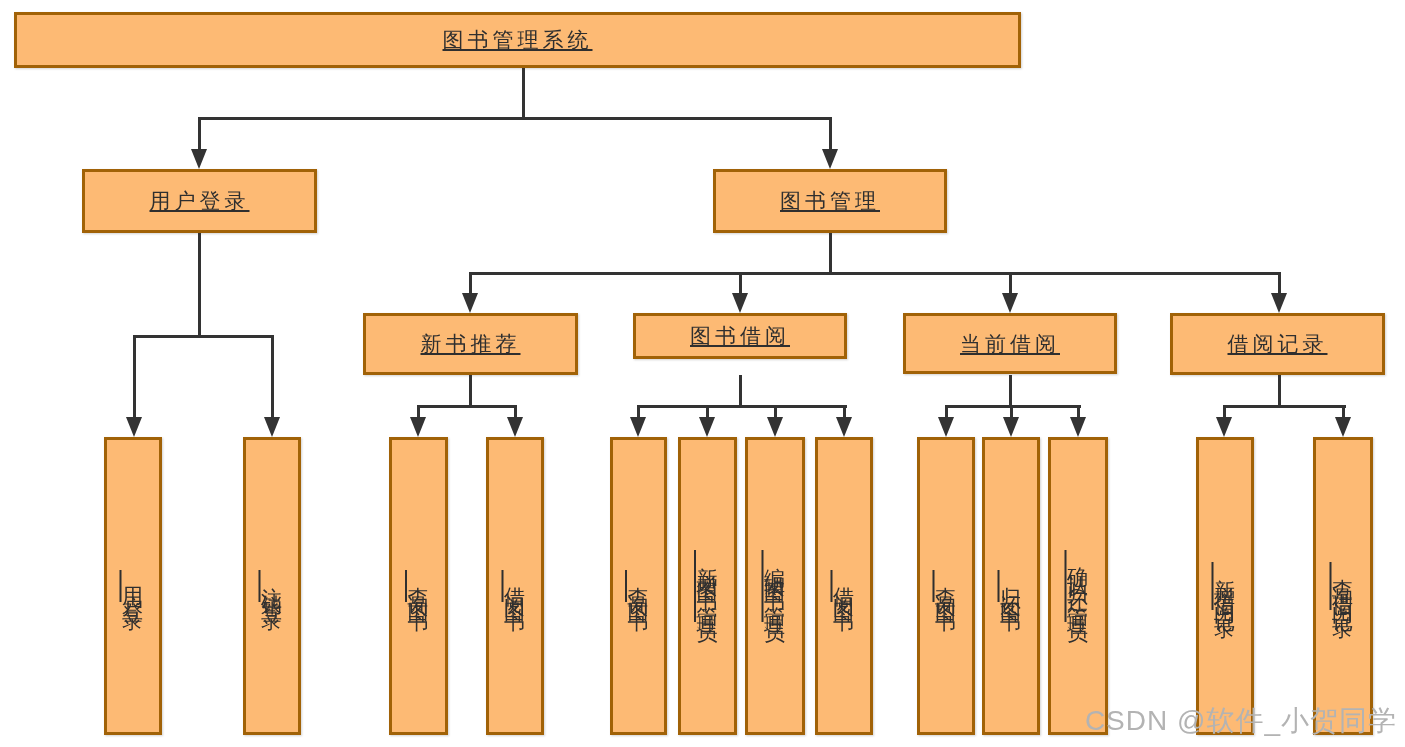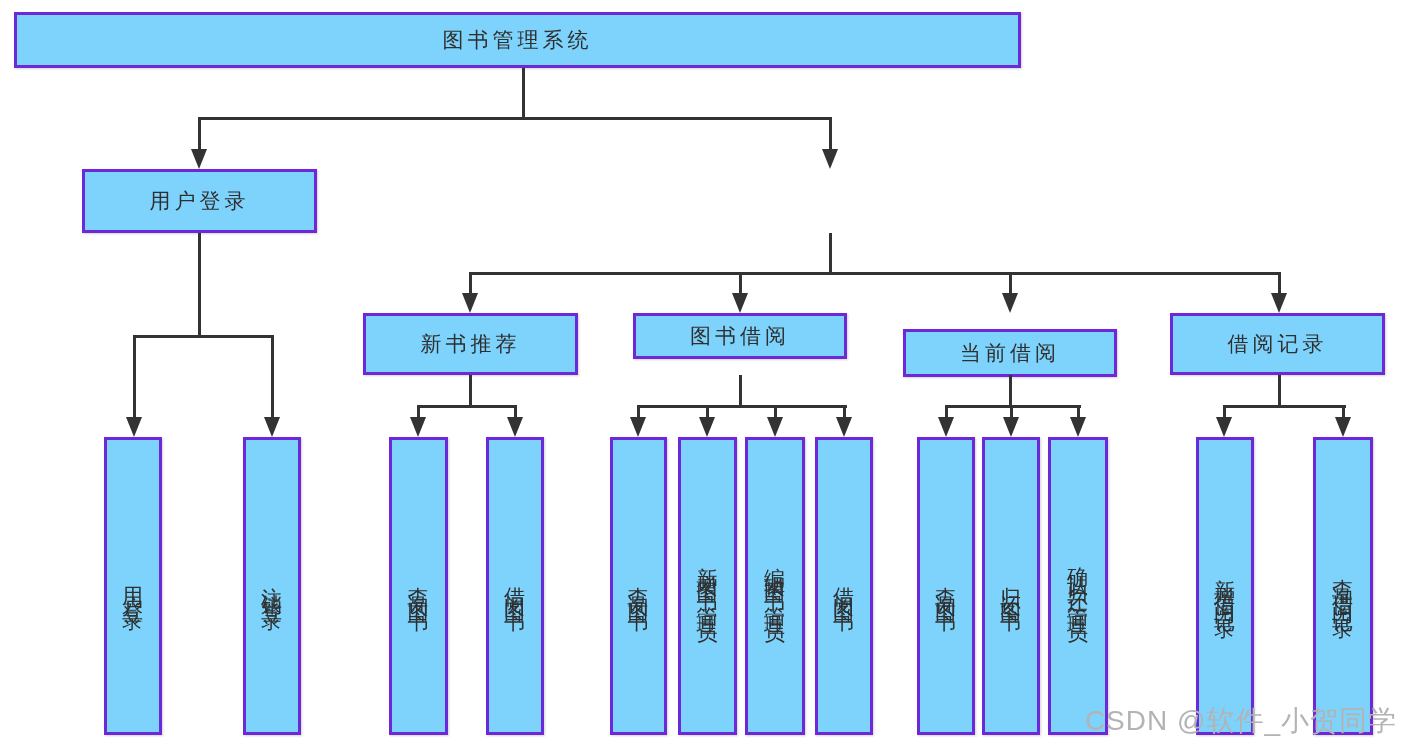--- a/index.html
+++ b/index.html
@@ -7,29 +7,30 @@
     position: relative;
     width: 1405px;
     height: 747px;
     background: #ffffff;
     font-family: "Liberation Sans", sans-serif;
     overflow: hidden;
   }
   .box {
     position: absolute;
     box-sizing: border-box;
-    border: 3px solid #6d28d9;
-    background: #7dd3fc;
+    border: 3px solid #a16207;
+    background: #fdba74;
     color: #2f2f2f;
     display: flex;
     align-items: center;
     justify-content: center;
     font-size: 21px;
     letter-spacing: 4px;
     box-shadow: 1px 1px 2px rgba(130,130,130,0.35);
+    text-decoration: underline;
   }
   .leaf span {
     writing-mode: vertical-rl;
     text-orientation: mixed;
     letter-spacing: 8px;
     line-height: 1;
     font-size: 21px;
     color: #2f2f2f;
   }
   .vline, .hline {
@@ -71,36 +72,37 @@
 <div class="canvas">
 
   <div class="box" style="left:14px; top:12px; width:1007px; height:56px;">图书管理系统</div>
 
   <div class="vline" style="left:521.5px; top:68px; height:50px;"></div>
   <div class="hline" style="left:197.5px; top:116.5px; width:634px;"></div>
   <div class="arrow" style="left:197.5px; top:118px; height:31px;"></div>
   <div class="arrow" style="left:828.5px; top:118px; height:31px;"></div>
 
   <div class="box" style="left:82px; top:169px; width:235px; height:64px;">用户登录</div>
+  <div class="box" style="left:713px; top:169px; width:234px; height:64px;">图书管理</div>
 
   <div class="vline" style="left:197.5px; top:233px; height:103px;"></div>
   <div class="hline" style="left:132.5px; top:334.5px; width:141px;"></div>
   <div class="arrow" style="left:132.5px; top:336px; height:81px;"></div>
   <div class="arrow" style="left:270.5px; top:336px; height:81px;"></div>
 
   <div class="vline" style="left:828.5px; top:233px; height:39px;"></div>
   <div class="hline" style="left:468.5px; top:271.5px; width:812px;"></div>
   <div class="arrow" style="left:468.5px; top:273px; height:20px;"></div>
   <div class="arrow" style="left:738.5px; top:273px; height:20px;"></div>
   <div class="arrow" style="left:1008.5px; top:273px; height:20px;"></div>
   <div class="arrow" style="left:1277.5px; top:273px; height:20px;"></div>
 
   <div class="box" style="left:363px; top:313px; width:215px; height:62px;">新书推荐</div>
   <div class="box" style="left:633px; top:313px; width:214px; height:46px;">图书借阅</div>
-  <div class="box" style="left:903px; top:329px; width:214px; height:48px;">当前借阅</div>
+  <div class="box" style="left:903px; top:313px; width:214px; height:61px;">当前借阅</div>
   <div class="box" style="left:1170px; top:313px; width:215px; height:62px;">借阅记录</div>
 
   <div class="vline" style="left:468.5px; top:375px; height:31px;"></div>
   <div class="hline" style="left:416.5px; top:404.5px; width:100px;"></div>
   <div class="arrow" style="left:416.5px; top:406px; height:11px;"></div>
   <div class="arrow" style="left:513.5px; top:406px; height:11px;"></div>
 
   <div class="vline" style="left:738.5px; top:375px; height:31px;"></div>
   <div class="hline" style="left:636.5px; top:404.5px; width:210px;"></div>
   <div class="arrow" style="left:636.5px; top:406px; height:11px;"></div>

